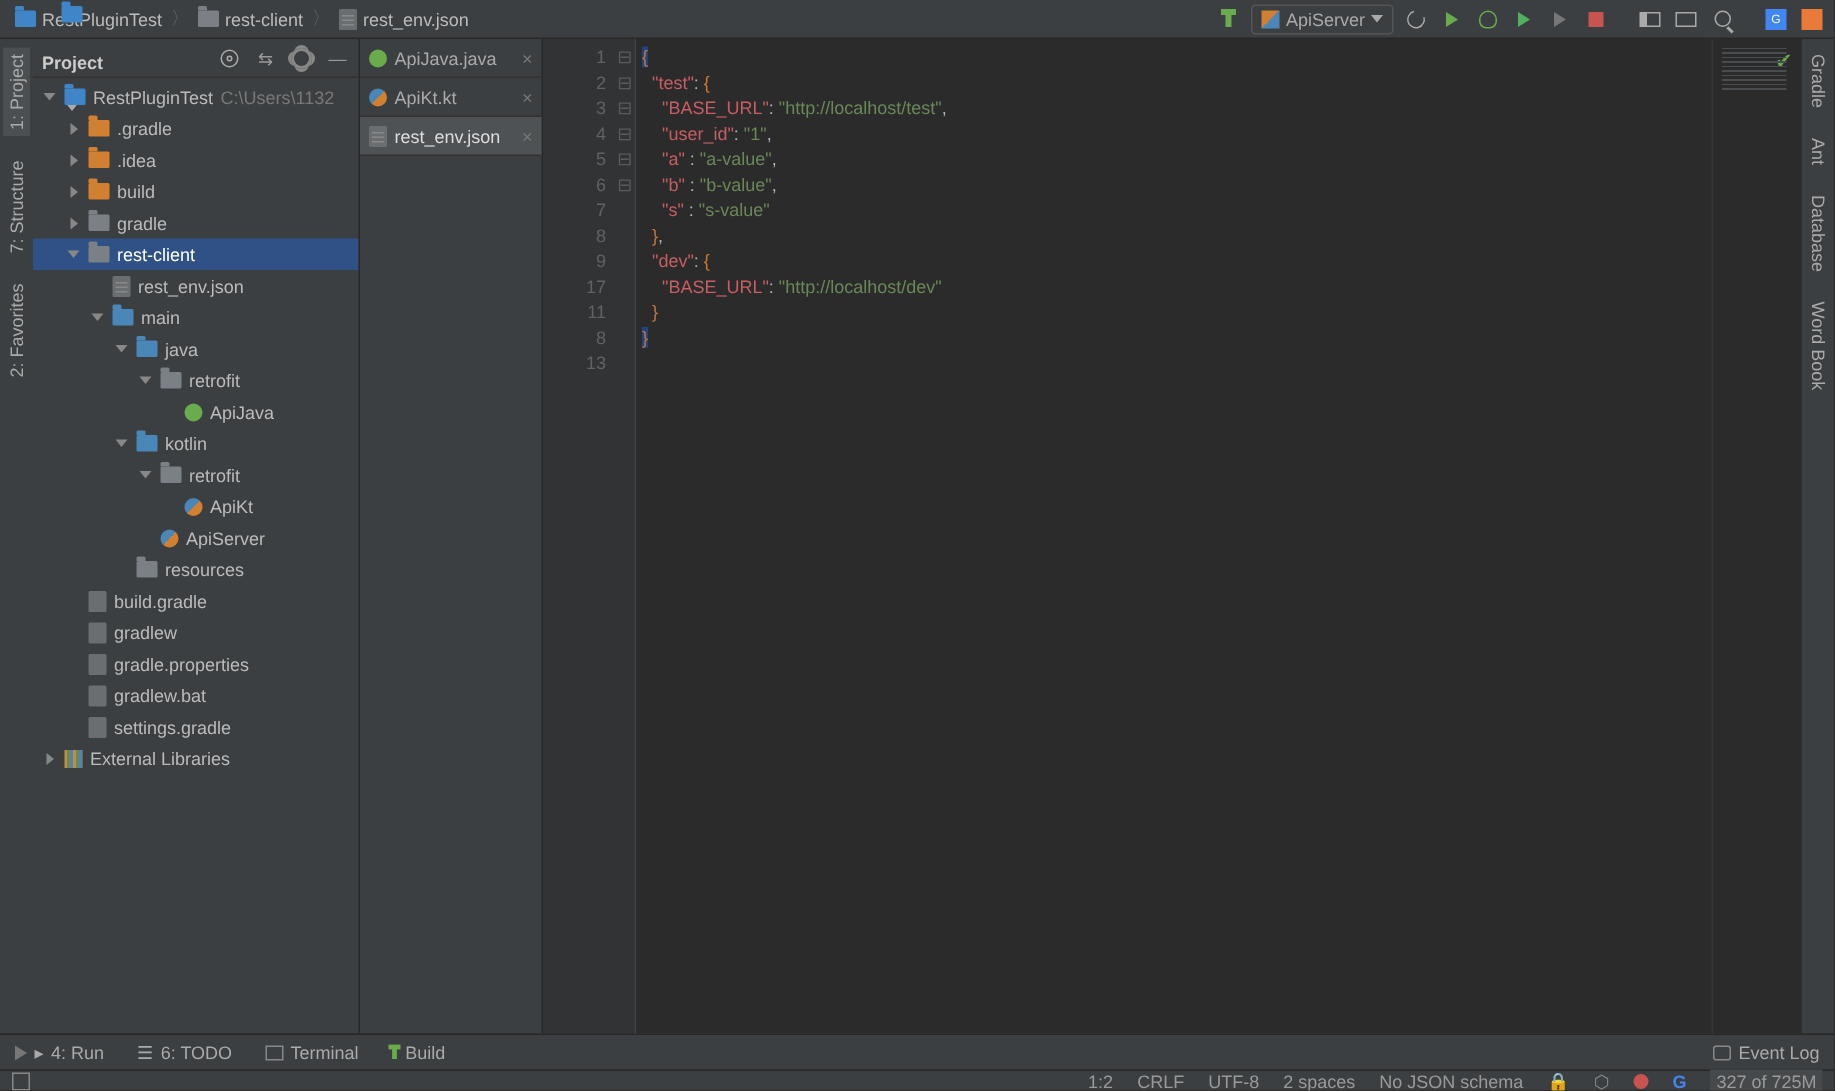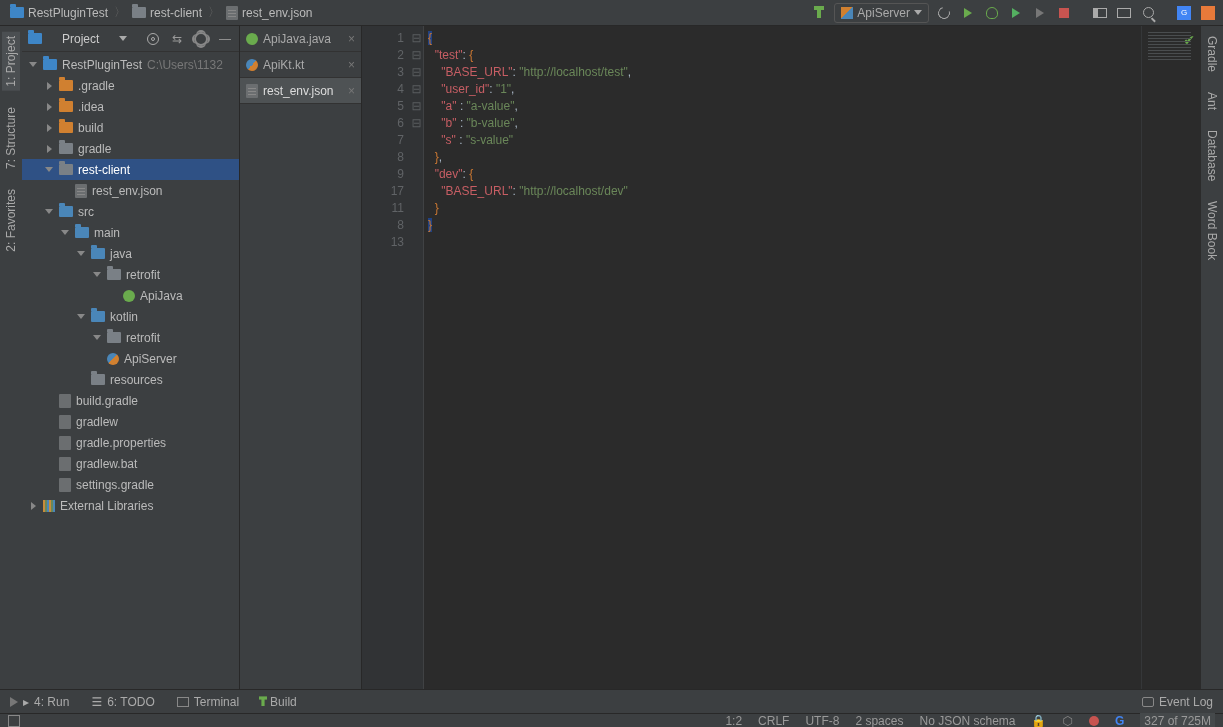--- a/index.html
+++ b/index.html
@@ -41,21 +41,21 @@
 
   
   .main { flex:1; display:flex; min-height:0; }
   .left-stripe, .right-stripe { width:22px; background:#3c3f41; display:flex; flex-direction:column; align-items:center; gap:12px; padding:6px 0; }
   .left-stripe .vtab, .right-stripe .vtab { writing-mode:vertical-rl; transform:rotate(180deg); color:#aaa; padding:4px 2px; }
   .right-stripe .vtab { transform:none; }
   .left-stripe .vtab.active { background:#4b4f52; }
 
   .project-panel { width:218px; background:#3c3f41; border-right:1px solid #282828; display:flex; flex-direction:column; }
   .project-header { height:26px; display:flex; align-items:center; padding:0 6px; gap:8px; border-bottom:1px solid #323232; }
-  .project-header .title { display:flex; align-items:center; gap:20px; font-weight:normal; color:#ccc;}
+  .project-header .title { display:flex; align-items:center; gap:20px; font-weight:bold; color:#ccc;flex-direction:column;}
   .project-header .spacer { flex:1; }
   .project-header .hbtn { width:16px; height:16px; display:flex; align-items:center; justify-content:center; color:#999;}
   .tree { flex:1; overflow:auto; padding:2px 0; }
   .tree .node { display:flex; align-items:center; height:21px; gap:5px; padding-right:4px; white-space:nowrap;}
   .tree .node.selected { background:#2f5185; color:#fff;}
   .tree .node .lbl { color:#bbb; }
   .tree .node.selected .lbl { color:#fff; }
   .tree .dim { color:#787878; }
   .indent-0{padding-left:6px}.indent-1{padding-left:22px}.indent-2{padding-left:38px}.indent-3{padding-left:54px}
   .indent-4{padding-left:70px}.indent-5{padding-left:86px}
@@ -220,27 +220,20 @@
             <span class="dn"></span>
           </span>
           <span class="ico folder grey"></span>
           <span class="lbl">rest-client</span>
         </div>
         <div class="node indent-2">
           <span class="chev"></span>
           <span class="ico file json"></span>
           <span class="lbl">rest_env.json</span>
         </div>
-        <div class="node indent-1">
-          <span class="chev">
-            <span class="dn"></span>
-          </span>
-          <span class="ico folder blue"></span>
-          <span class="lbl">src</span>
-        </div>
         <div class="node indent-2">
           <span class="chev">
             <span class="dn"></span>
           </span>
           <span class="ico folder blue"></span>
           <span class="lbl">main</span>
         </div>
         <div class="node indent-3">
           <span class="chev">
             <span class="dn"></span>
@@ -266,20 +259,25 @@
           </span>
           <span class="ico folder blue"></span>
           <span class="lbl">kotlin</span>
         </div>
         <div class="node indent-4">
           <span class="chev">
             <span class="dn"></span>
           </span>
           <span class="ico folder grey"></span>
           <span class="lbl">retrofit</span>
+        </div>
+        <div class="node indent-5">
+          <span class="chev"></span>
+          <span style="width: 12px; height: 12px; border-radius: 50%; background: linear-gradient(135deg, rgb(74, 134, 184) 50%, rgb(208, 128, 48) 50%);"></span>
+          <span class="lbl">ApiKt</span>
         </div>
         <div class="node indent-4">
           <span class="chev"></span>
           <span style="width: 12px; height: 12px; border-radius: 50%; background: linear-gradient(135deg, rgb(74, 134, 184) 50%, rgb(208, 128, 48) 50%);"></span>
           <span class="lbl">ApiServer</span>
         </div>
         <div class="node indent-3">
           <span class="chev"></span>
           <span class="ico folder grey"></span>
           <span class="lbl">resources</span>

